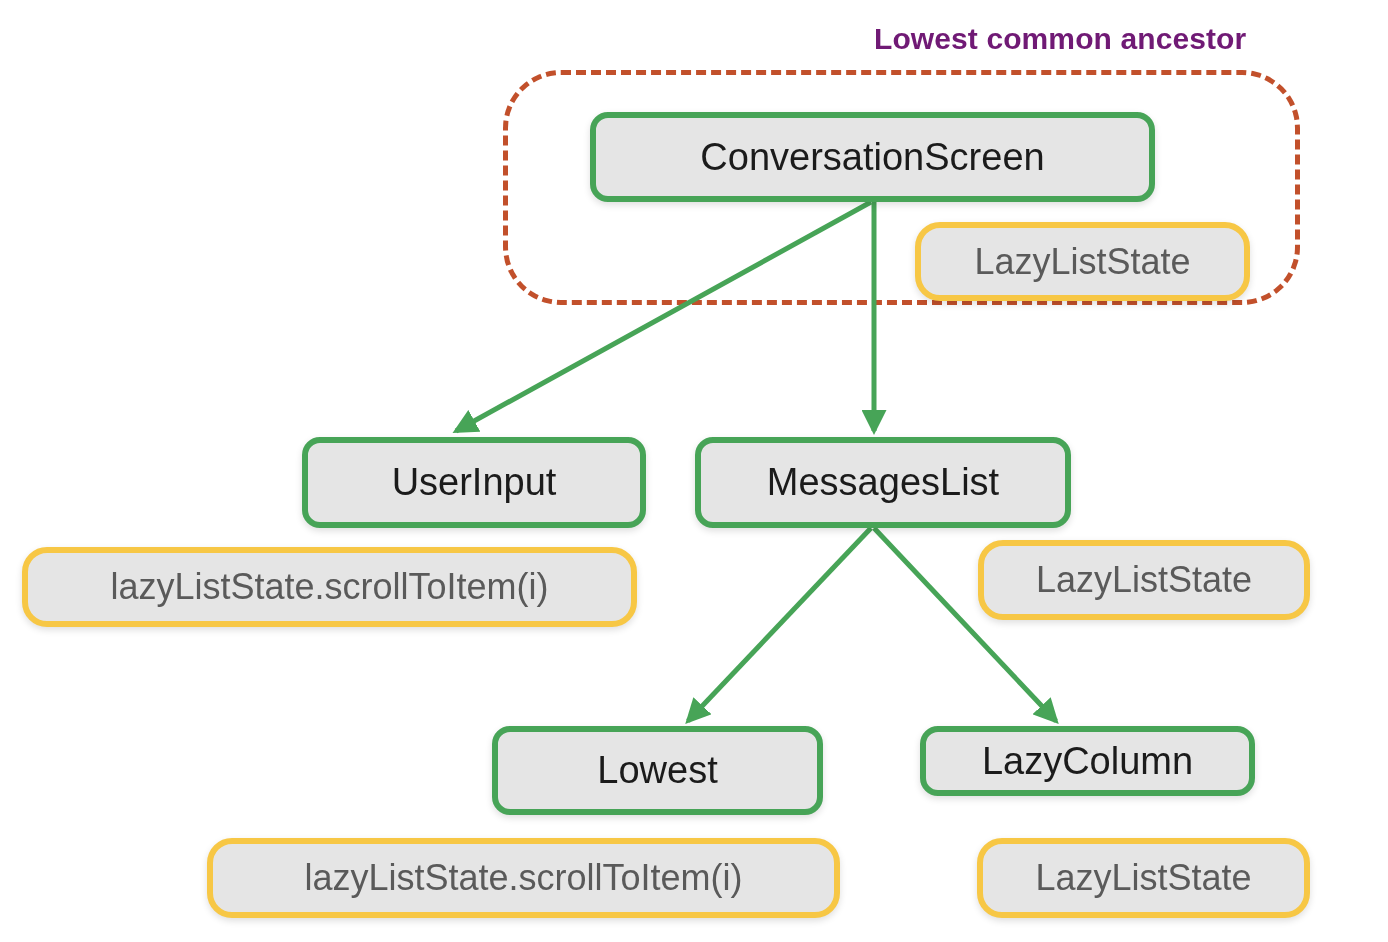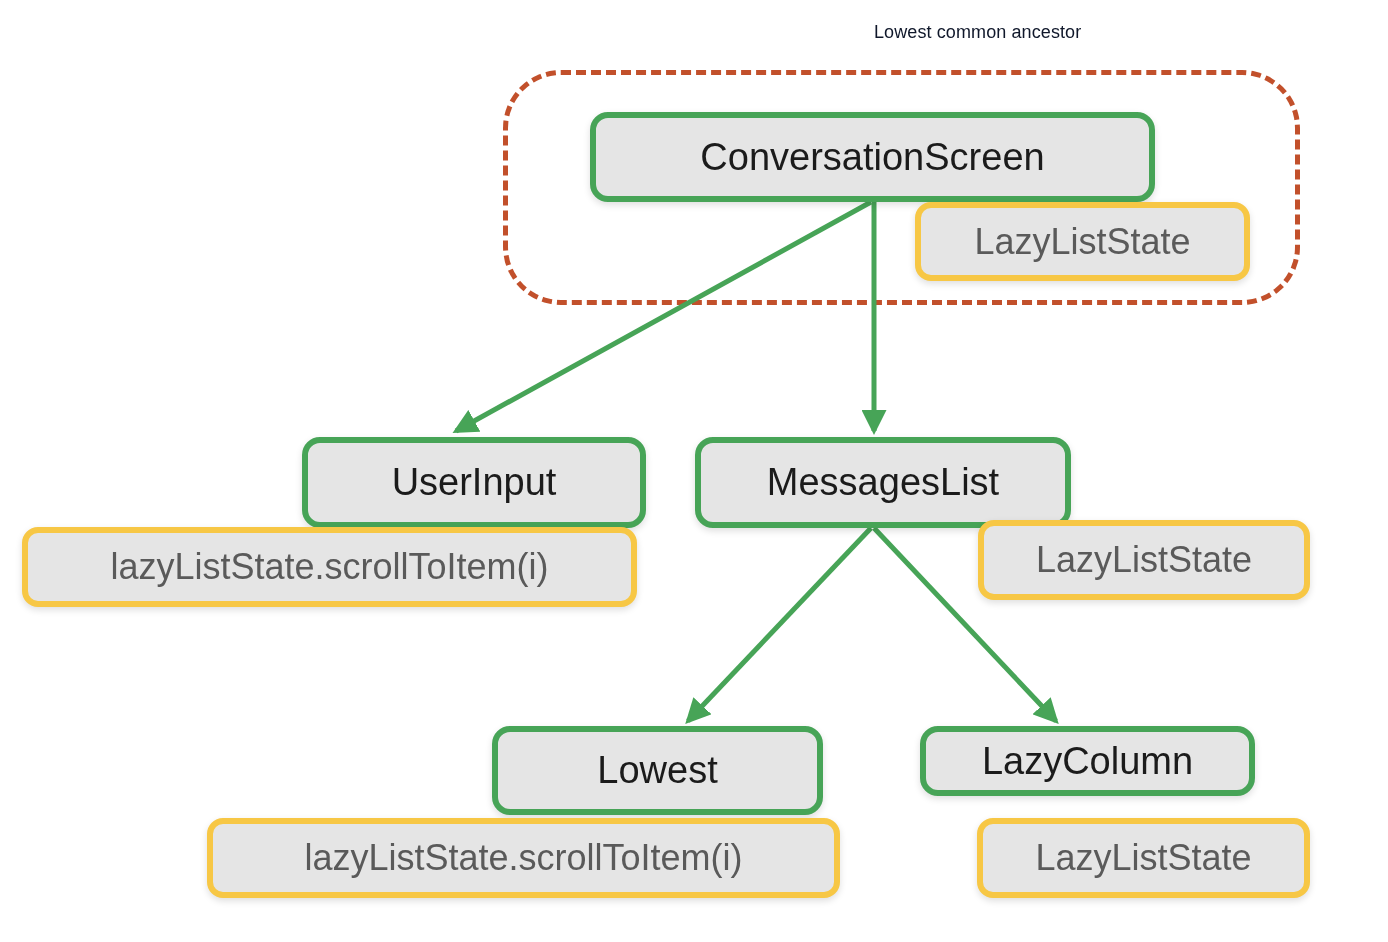--- a/index.html
+++ b/index.html
@@ -26,23 +26,23 @@
     width: 797px;
     height: 235px;
     border: 5px dashed #c2502b;
     border-radius: 58px;
     box-sizing: border-box;
   }
   .lca-label {
     position: absolute;
     left: 874px;
     top: 22px;
-    font-size: 18px;
-    font-weight: normal;
-    color: #0f172a;
+    font-size: 30px;
+    font-weight: bold;
+    color: #701a75;
     letter-spacing: 0.1px;
     white-space: nowrap;
   }
 
   
   .node {
     position: absolute;
     box-sizing: border-box;
     background: #e5e5e5;
     display: flex;
@@ -53,24 +53,25 @@
   }
   .node.green {
     border: 6px solid #47a457;
     border-radius: 18px;
     color: #1b1b1b;
     font-size: 38px;
     z-index: 6;
   }
   .node.yellow {
     border: 6px solid #f7c745;
-    border-radius: 16px;
+    border-radius: 25px;
     color: #5a5a5a;
     font-size: 36px;
     z-index: 8;
+    margin-top: 20px;
   }
 
   
   #node-conversationscreen { left: 590px;  top: 112px; width: 565px; height: 90px; }
   #badge-conversationscreen-state { left: 915px; top: 202px; width: 335px; height: 79px; }
 
   #node-userinput    { left: 302px; top: 437px; width: 344px; height: 91px; }
   #badge-userinput-scroll { left: 22px;  top: 527px; width: 615px; height: 80px; }
 
   #node-messageslist { left: 695px; top: 437px; width: 376px; height: 91px; }

